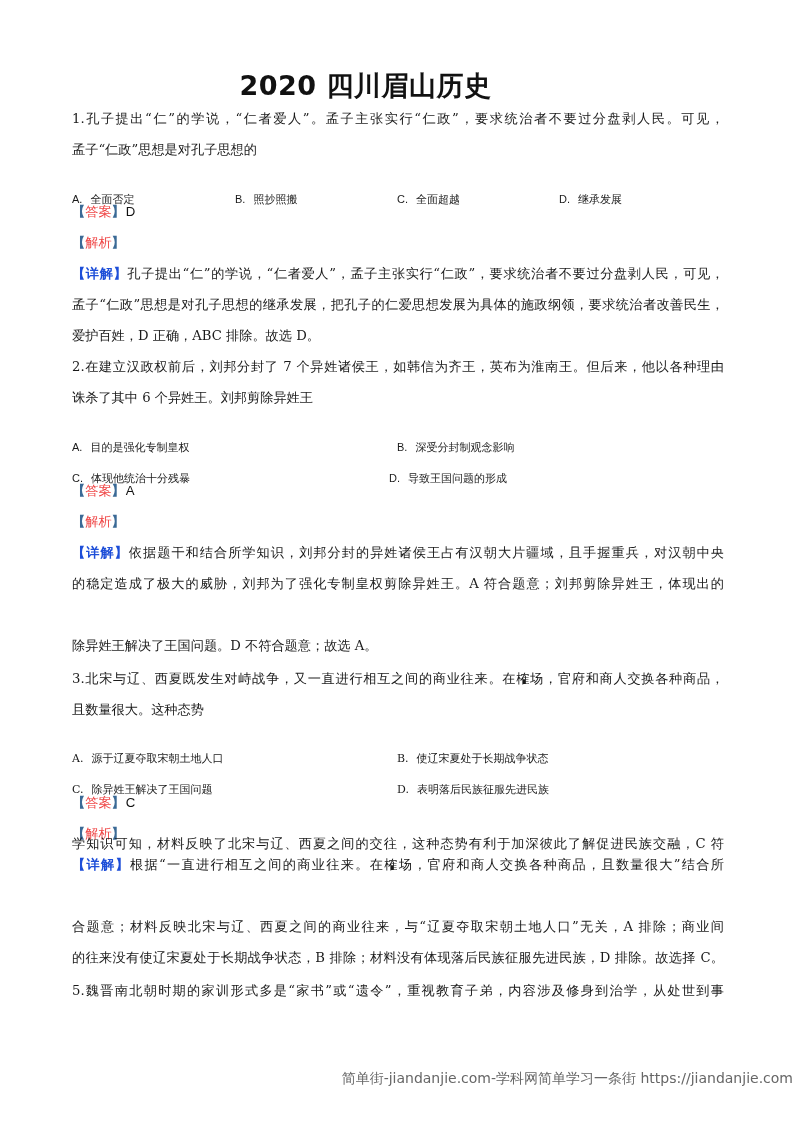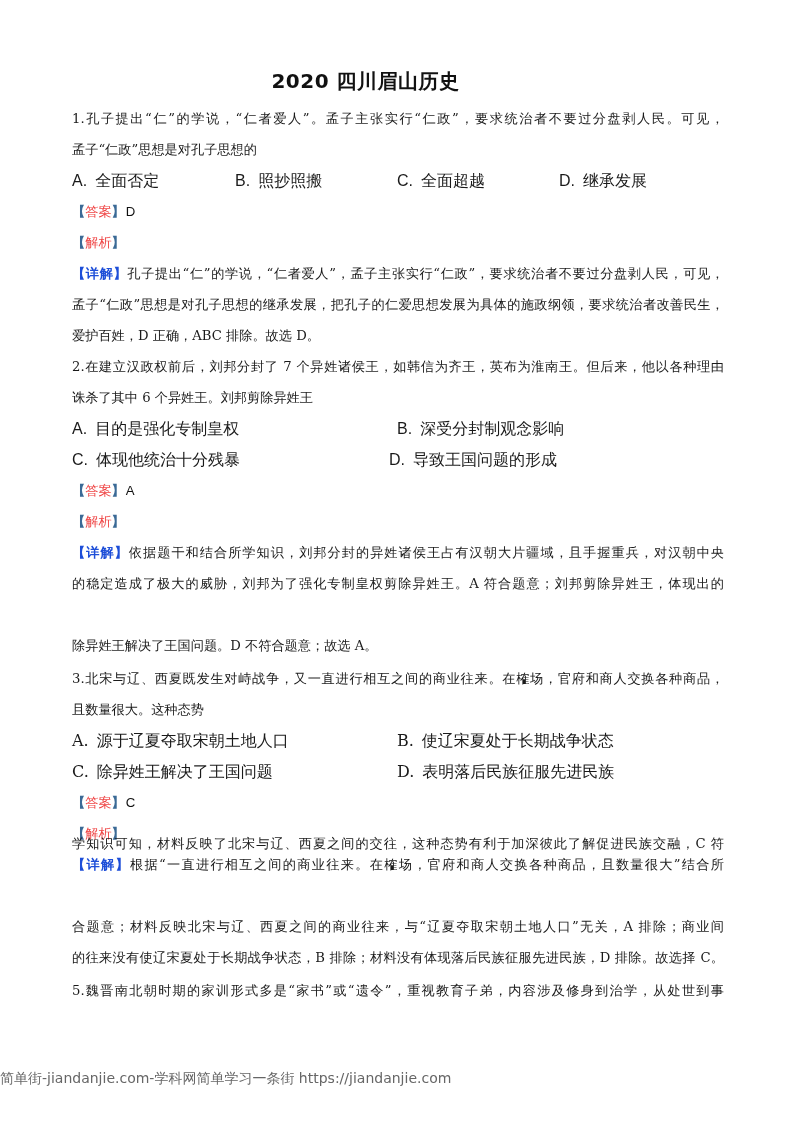--- a/index.html
+++ b/index.html
@@ -5,40 +5,40 @@
   html, body { margin: 0; padding: 0; background: #ffffff; }
   body {
     width: 793px; height: 1122px; position: relative; overflow: hidden;
     font-family: "DejaVu Serif", "Liberation Serif", serif;
     color: #1a1a1a;
   }
   .page { position: absolute; left: 0; top: 0; width: 793px; height: 1122px; }
   .title {
     position: absolute; left: 0; width: 731px; top: 68px;
     text-align: center; font-family: "DejaVu Sans", "Liberation Sans", sans-serif;
-    font-weight: bold; font-size: 20px; letter-spacing: 0.5px; color: #111;
+    font-weight: bold; font-size: 27px; letter-spacing: 0.5px; color: #111;
   }
   .line {
     position: absolute; left: 72px; width: 652px;
     font-size: 13.2px; line-height: 20px; white-space: nowrap;
     text-align: justify; text-align-last: justify;
   }
   .line.last { text-align-last: left; }
   .opt {
-    position: absolute; font-size: 16px; line-height: 20px; white-space: nowrap;
+    position: absolute; font-size: 11px; line-height: 20px; white-space: nowrap; margin-top: 18px;
   }
   .opt .lt { font-family: "Liberation Sans", sans-serif; margin-right: 8px; }
   .opt.serif-lt .lt { font-family: "DejaVu Serif", serif; }
   .marker { font-size: 13.2px; line-height: 20px; position: absolute; left: 72px; white-space: nowrap; }
   .br { color: #3b6a96; font-weight: bold; }
   .mk { color: #ef4444; }
   .ans-val { font-family: "Liberation Sans", sans-serif; color: #111; margin-left: 1px; }
   .xj { font-weight: bold; color: #1d4ed8; }
   .footer {
-    position: absolute; left: 0; width: 793px; top: 1070px; text-align: left;
+    position: absolute; left: 0; width: 793px; top: 1070px; text-align: right;
     font-family: "DejaVu Sans", "Liberation Sans", sans-serif; font-size: 14px; color: #666;
   }
 </style>
 </head>
 <body>
 
 <div class="page">
 
   <div class="title">2020 四川眉山历史</div>
 

